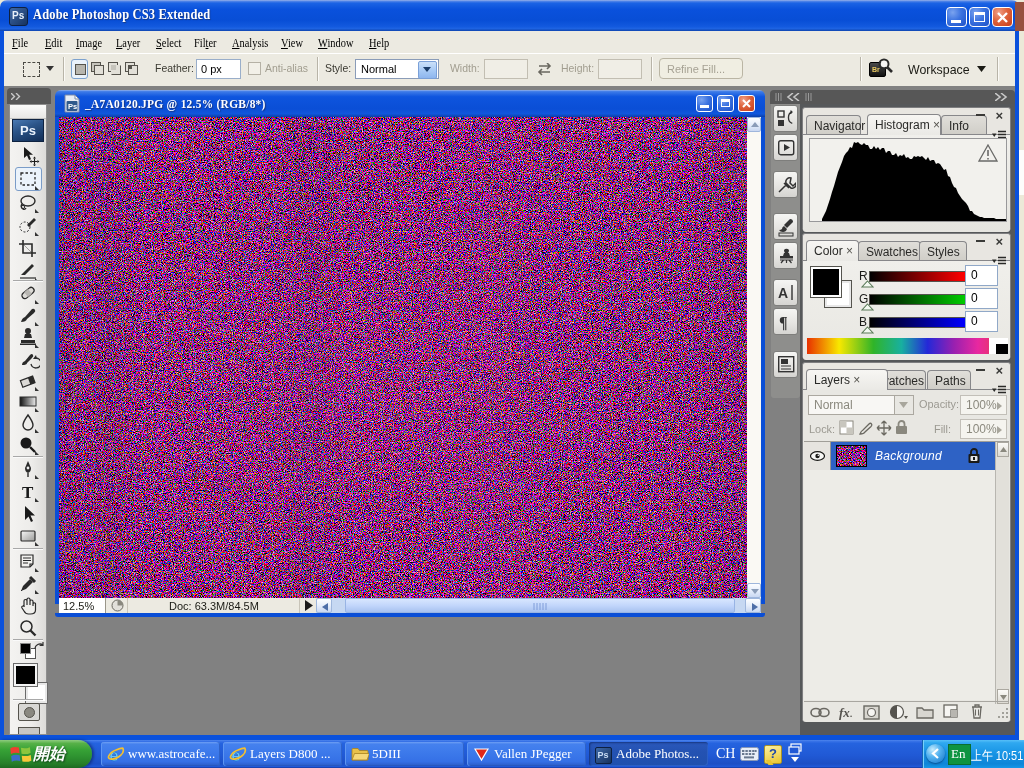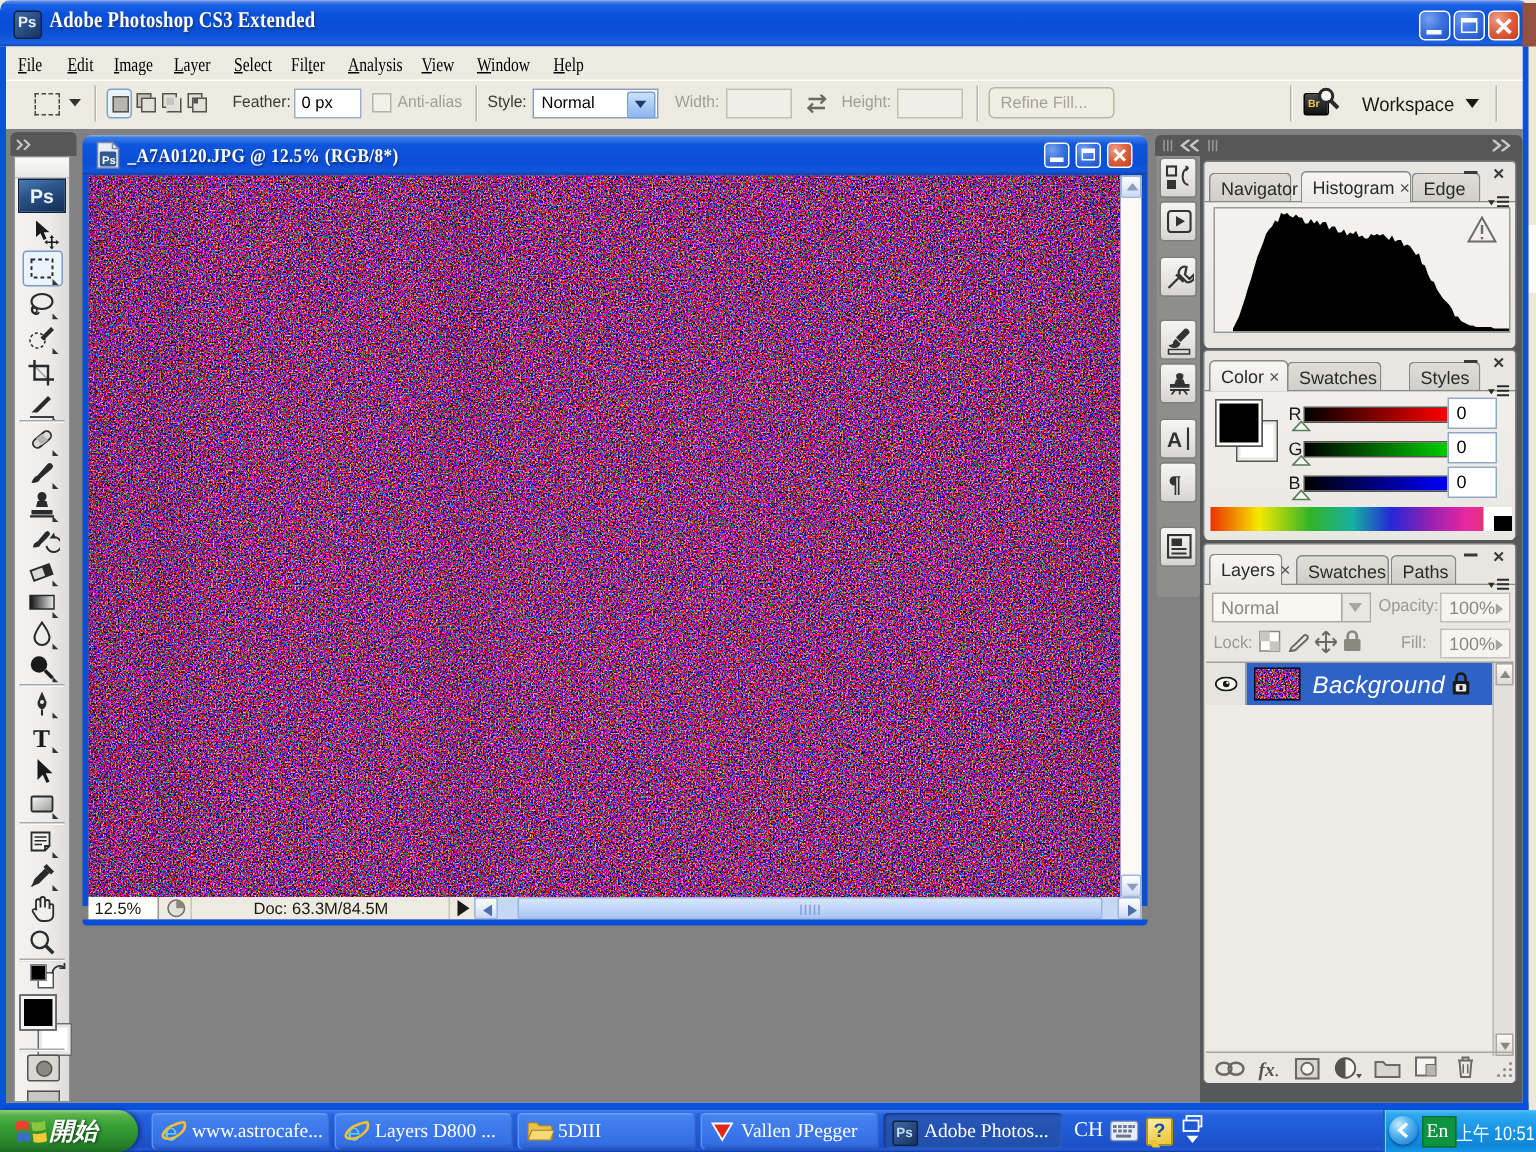--- a/index.html
+++ b/index.html
@@ -487,21 +487,21 @@
         <rect x="3" y="3" width="7" height="5" fill="#333"></rect>
         <path d="M3 10 h10 M3 13 h10" stroke="#333" stroke-width="1.2"></path>
       </svg>
     </div>
  <div class="abs" id="paneldock"></div>
 
  <div class="panel" style="top:107px;height:124px">
    <div class="pdash" style="right:25px;top:6px"></div>
    <div class="pex" style="right:7px;top:0px">×</div>
    <div class="tab" style="left:3px;top:7px;width:55px">Navigator</div>
-   <div class="tab" style="left:138px;top:7px;width:46px">Edge</div>
+   <div class="tab" style="left:138px;top:7px;width:46px">Info</div>
    <div class="tab active" style="left:64px;top:6px;width:74px;height:21px">Histogram <span style="color:#55544E">×</span></div>
    <div style="position:absolute;left:0;top:26px;width:207px;height:97px;background:linear-gradient(180deg,#F0EFEB,#E6E5E0);border-top:1px solid #87878A;border-radius:0 0 3px 3px"></div>
    <svg class="pmenu" style="right:3px;top:22px" width="15" height="10">
         <path d="M0 3.5 l4.5 0 l-2.25 3.5 Z" fill="#2A2A28"></path>
         <path d="M6 1.5 h8 M6 4.5 h8 M6 7.5 h8" stroke="#2A2A28" stroke-width="1.4"></path>
       </svg>
    <div style="position:absolute;left:6px;top:30px;width:198px;height:84px;background:#F2F1ED;border:1px solid #98989A;box-sizing:border-box">
      <svg style="position:absolute;left:0;top:0" width="196" height="82">
        <path d="M12 80 L12 80 L14 76 L16 72 L18 66 L20 60 L22 53 L24 47 L26 40 L28 33 L30 28 L32 23 L34 17 L36 14 L38 12 L40 8 L42 9 L44 3 L46 4 L48 3 L50 5 L52 6 L54 4 L56 6 L58 6 L60 10 L62 10 L64 7 L66 10 L68 8 L70 11 L72 9 L74 9 L76 14 L78 12 L80 12 L82 16 L84 16 L86 14 L88 18 L90 16 L92 17 L94 15 L96 19 L98 18 L100 20 L102 20 L104 17 L106 18 L108 17 L110 18 L112 17 L114 19 L116 21 L118 18 L120 22 L122 21 L124 21 L126 25 L128 24 L130 25 L132 28 L134 31 L136 30 L138 37 L140 38 L142 44 L144 48 L146 49 L148 54 L150 57 L152 60 L154 62 L156 64 L158 67 L160 72 L162 72 L164 75 L166 76 L168 77 L170 78 L172 78 L174 79 L176 79 L178 79 L180 79 L182 79 L184 79 L186 80 L188 80 L190 80 L192 80 L194 80 L196 80 L196 82 L12 82 Z" fill="#000"></path>
      </svg>
@@ -509,21 +509,21 @@
           <path d="M10 1 L19 17 H1 Z" fill="none" stroke="#6A6A68" stroke-width="1.3"></path>
           <path d="M10 6 v6 M10 14 v1.5" stroke="#6A6A68" stroke-width="1.6"></path>
         </svg>
    </div>
  </div>
 
  <div class="panel" style="top:233px;height:126px">
    <div class="pdash" style="right:25px;top:6px"></div>
    <div class="pex" style="right:7px;top:0px">×</div>
    <div class="tab" style="left:55px;top:7px;width:63px">Swatches</div>
-   <div class="tab" style="left:136px;top:7px;width:48px">Styles</div>
+   <div class="tab" style="left:116px;top:7px;width:48px">Styles</div>
    <div class="tab active" style="left:3px;top:6px;width:53px;height:21px">Color <span style="color:#55544E">×</span></div>
    <div style="position:absolute;left:0;top:26px;width:207px;height:99px;background:linear-gradient(180deg,#F0EFEB,#E8E7E2);border-top:1px solid #87878A;border-radius:0 0 3px 3px"></div>
    <svg class="pmenu" style="right:3px;top:22px" width="15" height="10">
         <path d="M0 3.5 l4.5 0 l-2.25 3.5 Z" fill="#2A2A28"></path>
         <path d="M6 1.5 h8 M6 4.5 h8 M6 7.5 h8" stroke="#2A2A28" stroke-width="1.4"></path>
       </svg>
    <div style="position:absolute;left:21px;top:46px;width:26px;height:26px;background:#fff;border:1px solid #55544E;box-shadow:inset 0 0 0 2px #E8E8E8"></div>
    <div style="position:absolute;left:8px;top:33px;width:26px;height:26px;background:#000;border:2px solid #fff;outline:1px solid #55544E"></div>
    <div style="position:absolute;left:56px;top:35px;font-size:12px;color:#1A1A18">R</div>
    <div style="position:absolute;left:66px;top:37px;width:95px;height:9px;border:1px solid #55544E;background:linear-gradient(90deg,#000,#F00)"></div>
@@ -546,21 +546,21 @@
    <div style="position:absolute;left:4px;top:104px;width:201px;height:16px;background:linear-gradient(90deg,#E83000 0%,#F8E800 16%,#30B428 33%,#18B0A0 47%,#2428D8 60%,#9820B0 73%,#E828A0 85%,#E83858 96%)"></div>
    <div style="position:absolute;left:186px;top:104px;width:19px;height:16px;background:#fff"></div>
    <div style="position:absolute;left:193px;top:110px;width:12px;height:10px;background:#000"></div>
  </div>
 
  <div class="panel" style="top:362px;height:360px">
    <div class="pdash" style="right:25px;top:6px"></div>
    <div class="pex" style="right:7px;top:0px">×</div>
    <div class="tab" style="left:61px;top:7px;width:62px">Swatches</div>
    <div class="tab" style="left:124px;top:7px;width:44px">Paths</div>
-   <div class="tab active" style="left:3px;top:6px;width:49px;height:21px">Layers <span style="color:#55544E">×</span></div>
+   <div class="tab active" style="left:3px;top:6px;width:82px;height:21px">Layers <span style="color:#55544E">×</span></div>
    <div style="position:absolute;left:0;top:26px;width:207px;height:332px;background:#E8E7E2;border-top:1px solid #87878A;border-radius:0 0 3px 3px"></div>
    <svg class="pmenu" style="right:3px;top:22px" width="15" height="10">
         <path d="M0 3.5 l4.5 0 l-2.25 3.5 Z" fill="#2A2A28"></path>
         <path d="M6 1.5 h8 M6 4.5 h8 M6 7.5 h8" stroke="#2A2A28" stroke-width="1.4"></path>
       </svg>
    <div style="position:absolute;left:5px;top:32px;width:106px;height:20px;background:#F8F7F4;border:1px solid #ABA8A0;box-sizing:border-box">
      <span style="position:absolute;left:5px;top:2px;font-size:12px;color:#8B897E">Normal</span>
      <div style="position:absolute;right:0;top:0;width:18px;height:18px;background:#E8E7E2;border-left:1px solid #ABA8A0">
           <svg style="position:absolute;left:4px;top:6px" width="10" height="7">
             <path d="M0 0 L9 0 L4.5 6 Z" fill="#A8A69C"></path>
@@ -599,21 +599,21 @@
      <svg style="position:absolute;left:6px;top:9px" width="15" height="10">
           <ellipse cx="7.5" cy="5" rx="7" ry="4.4" fill="#F8F8F6" stroke="#1A1A18" stroke-width="1.2"></ellipse>
           <circle cx="7.5" cy="5" r="2.2" fill="#1A1A18"></circle>
           <circle cx="8.3" cy="4.2" r="0.8" fill="#fff"></circle>
         </svg>
    </div>
    <div style="position:absolute;left:33px;top:82px;width:31px;height:22px;border:1px solid #000;overflow:hidden;box-sizing:border-box">
      <svg width="30" height="21">
           <rect width="30" height="21" filter="url(#cnoise)"></rect>
         </svg></div>
-   <div style="position:absolute;left:72px;top:86px;font-size:16px;font-style:italic;color:#fff;font-family:'Liberation Sans';letter-spacing:.3px">Background</div>
+   <div style="position:absolute;left:72px;top:86px;font-size:12px;font-style:italic;color:#fff;font-family:'Liberation Sans';letter-spacing:.3px">Background</div>
    <svg style="position:absolute;left:164px;top:84px" width="14" height="17">
         <rect x="1.5" y="7" width="11" height="9" rx="1" fill="#1A1A18"></rect>
         <rect x="3.5" y="9" width="7" height="5" rx="1" fill="#E8E8E8"></rect>
         <path d="M4 7 V5 a3 3 0 0 1 6 0 V7" fill="none" stroke="#1A1A18" stroke-width="1.8"></path>
         <rect x="6" y="10" width="2" height="3" fill="#1A1A18"></rect>
       </svg>
    <div style="position:absolute;left:1px;top:107px;width:191px;height:230px;background:#EDECE7"></div>
    <div style="position:absolute;left:192px;top:79px;width:14px;height:262px;background:#E2E0DA;border-left:1px solid #B8B6B0;box-sizing:border-box">
      <div style="position:absolute;left:1px;top:0;width:12px;height:15px;background:linear-gradient(180deg,#FBFAF7,#DDDBD4);border:1px solid #ABA8A0;box-sizing:border-box">
           <svg style="position:absolute;left:2px;top:4px" width="7" height="6">

